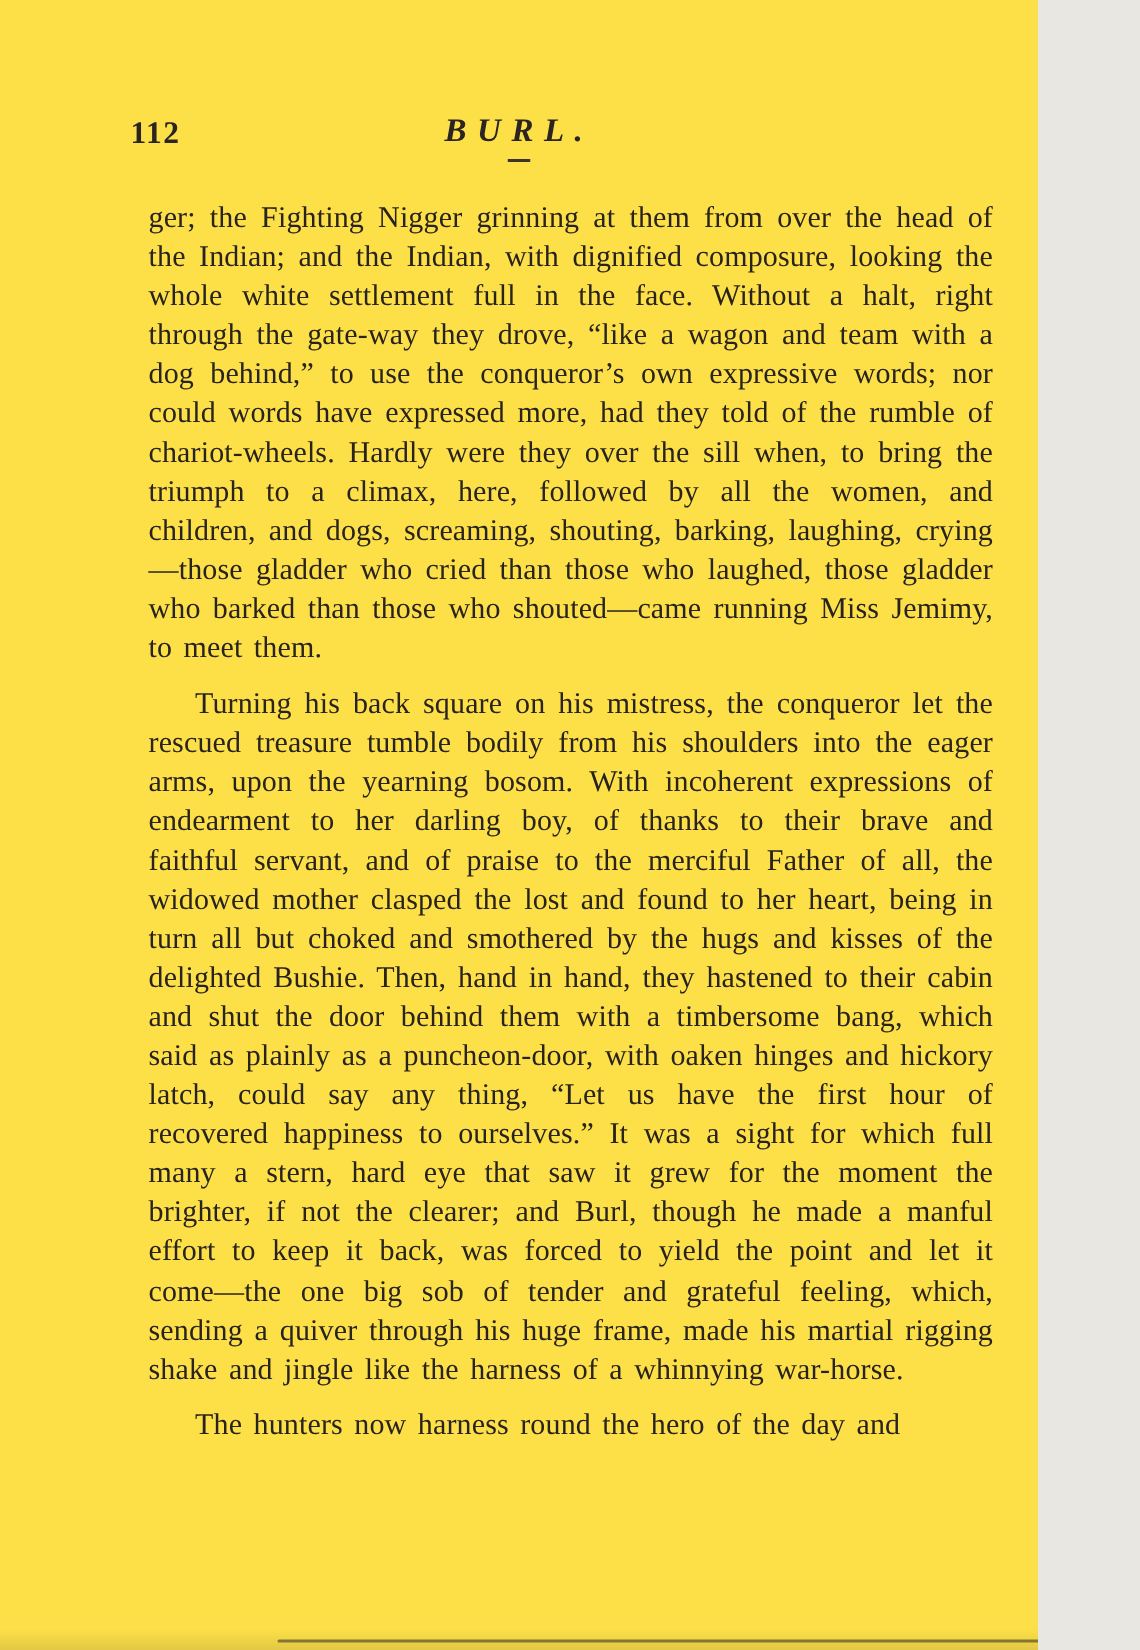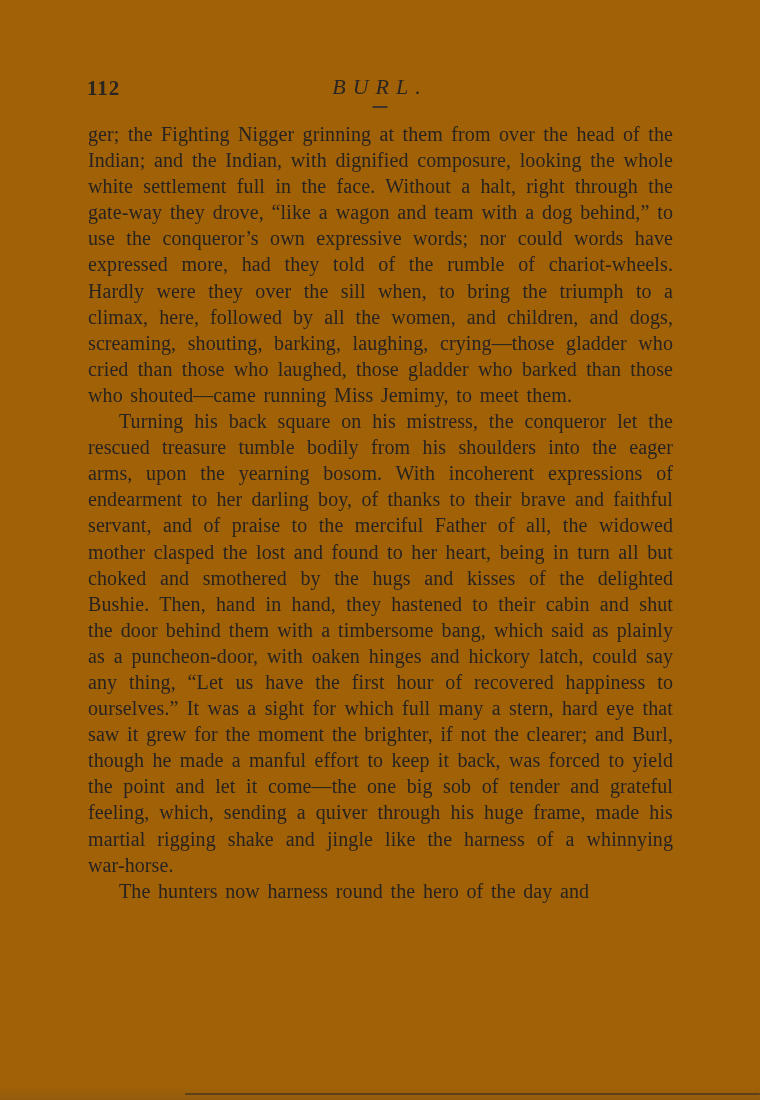--- a/index.html
+++ b/index.html
@@ -2,23 +2,23 @@
 <html><head>
 <meta charset="utf-8">
 <style>
   html, body {
     margin: 0;
     padding: 0;
     background: #e9e7e2;
   }
   .page {
     position: relative;
-    width: 760px;
+    width: 692px;
     height: 1100px;
-    background: #a16207;
+    background: #fde047;
     overflow: hidden;
     font-family: "Liberation Serif", "DejaVu Serif", serif;
     color: #28231f;
     box-sizing: border-box;
   }
   
   .page-number {
     position: absolute;
     top: 76px;
     left: 87px;
@@ -30,20 +30,21 @@
   .running-title {
     position: absolute;
     top: 74px;
     left: 0;
     width: 100%;
     text-align: center;
     font-style: italic;
     font-size: 22px;
     letter-spacing: 7px;
     color: #2a2520;
+    font-weight: bold;
   }
   .header-rule {
     position: absolute;
     top: 106px;
     left: 50%;
     transform: translateX(-50%);
     width: 15px;
     height: 2px;
     background: #3b352e;
   }
@@ -53,21 +54,21 @@
     top: 121px;
     left: 88px;
     width: 585px;
     font-size: 20px;
     line-height: 26.1px;
     text-align: justify;
     word-spacing: 2.5px;
     letter-spacing: 0.1px;
   }
   .body-text p {
-    margin: 0;
+    margin: 11px;
     padding: 0;
     text-indent: 1.55em;
   }
   .body-text p.continuation {
     text-indent: 0;
   }
   
   .page-edge-shadow {
     position: absolute;
     bottom: 0;

